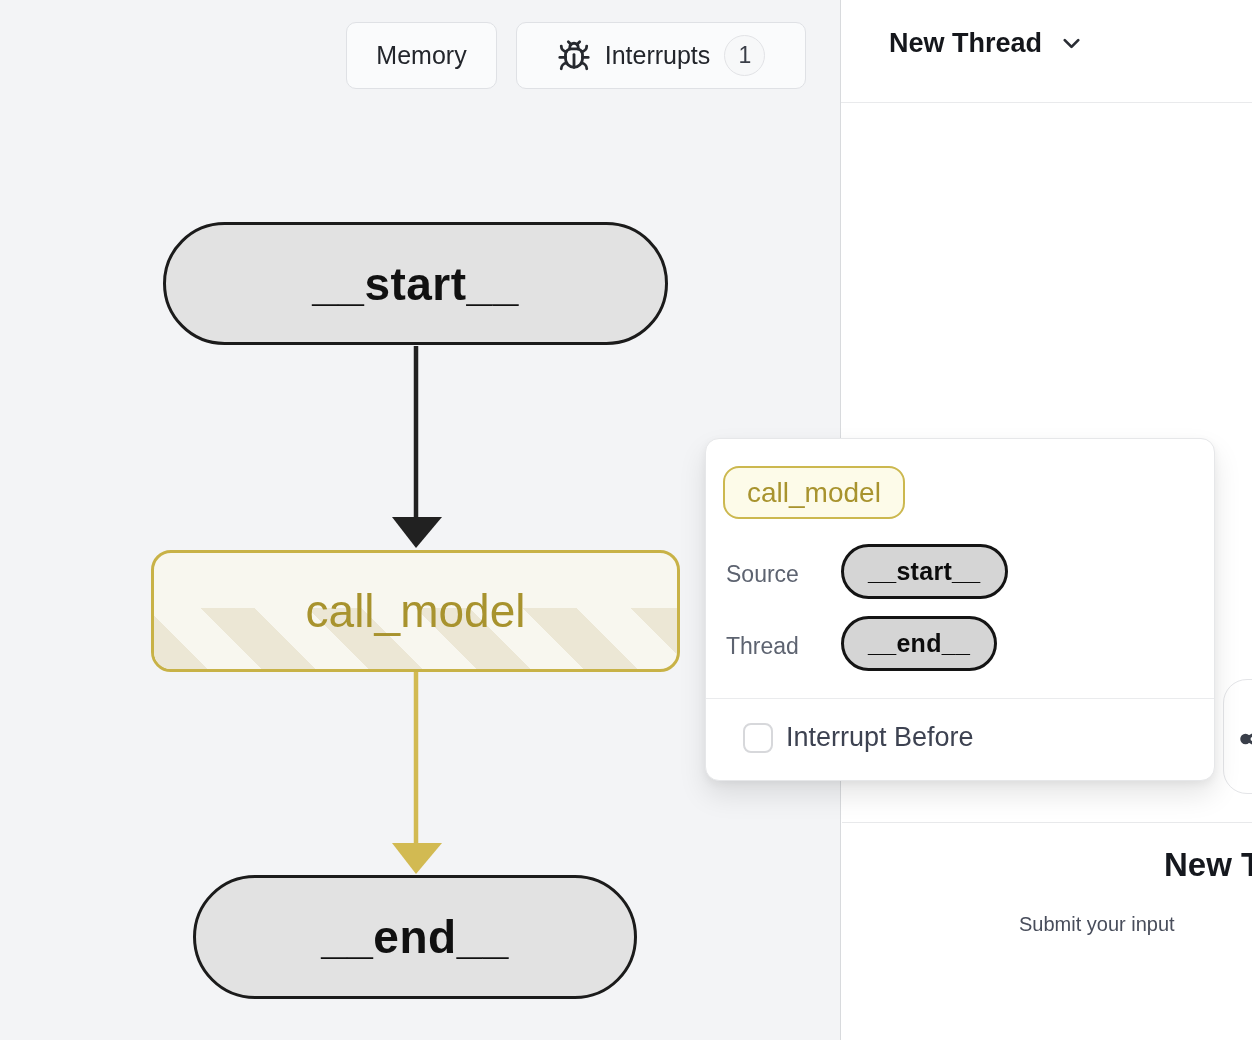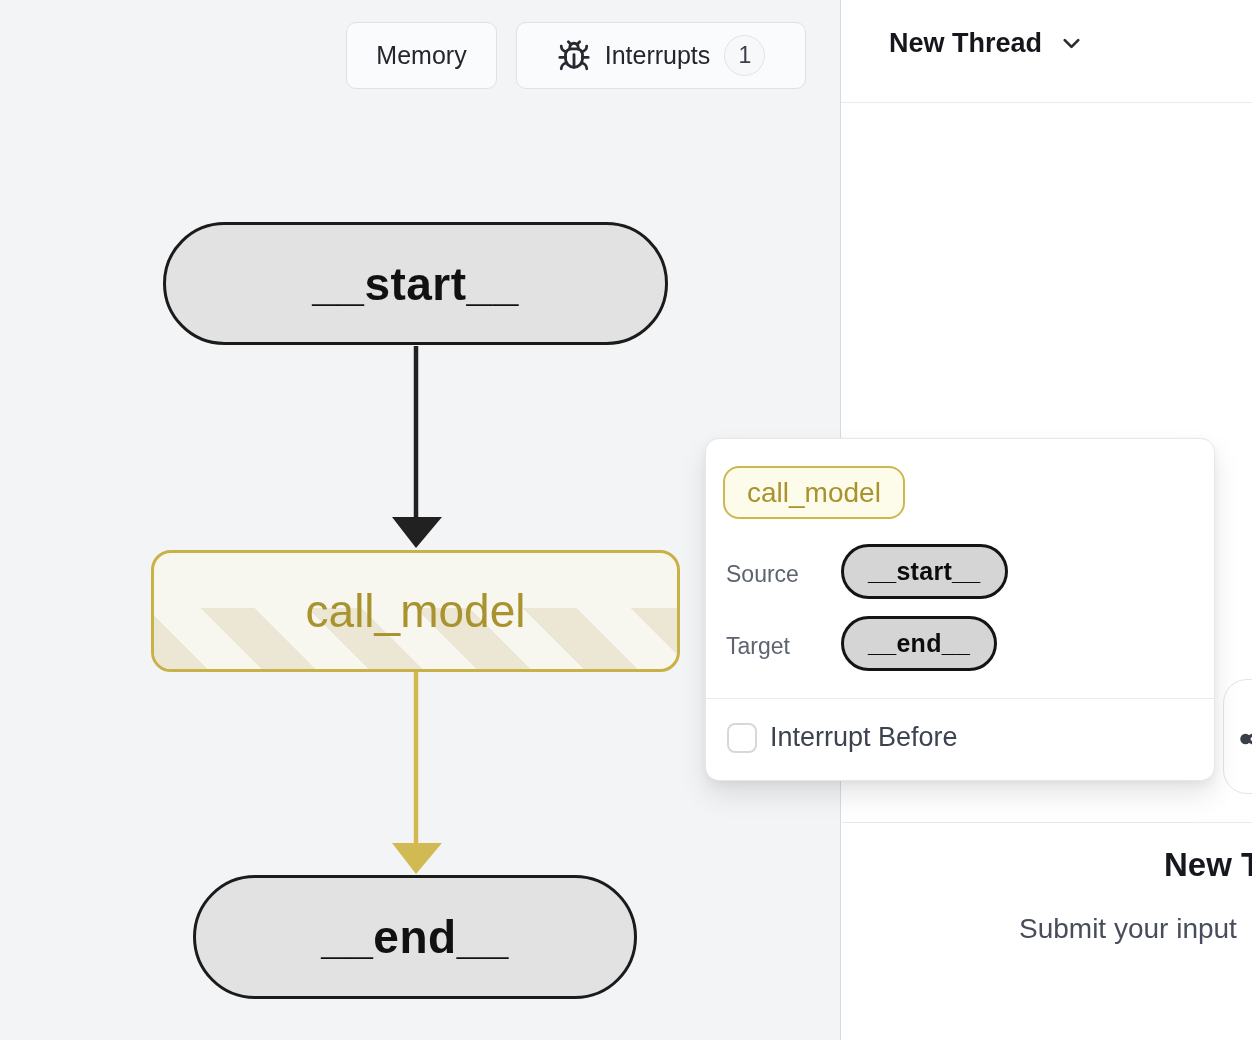--- a/index.html
+++ b/index.html
@@ -44,21 +44,21 @@
   .edges{position:absolute;left:0;top:0;z-index:1;}
   
   .panel{
     position:absolute;left:840px;top:0;width:412px;height:1040px;box-sizing:border-box;
     background:#ffffff;border-left:1px solid #d8dadd;overflow:visible;
   }
   .panel-header{position:absolute;left:0;top:0;width:100%;height:103px;border-bottom:1px solid #e9eaec;box-sizing:border-box;}
   .thread-title{position:absolute;left:48px;top:28px;font-size:27px;font-weight:700;color:#15171c;display:flex;align-items:center;gap:16px;cursor:default;}
   .hr-lower{position:absolute;left:1px;top:822px;width:411px;height:0;border-top:1px solid #e8e9eb;}
   .empty-title{position:absolute;left:323px;top:846px;font-size:33px;font-weight:600;color:#15181e;white-space:nowrap;}
-  .empty-sub{position:absolute;left:178px;top:913px;font-size:28px;color:#484d5b;white-space:nowrap;}
+  .empty-sub{position:absolute;left:178px;top:913px;font-size:20px;color:#484d5b;white-space:nowrap;}
   .behind-card{
     position:absolute;left:382px;top:679px;width:90px;height:115px;box-sizing:border-box;
     background:#ffffff;border:1.5px solid #e4e5e8;border-radius:24px;z-index:3;
   }
   
   .popup{
     position:absolute;left:705px;top:438px;width:510px;height:343px;box-sizing:border-box;
     background:#ffffff;border:1px solid #e6e7e9;border-radius:14px;z-index:30;
     box-shadow:0 14px 28px rgba(0,0,0,.10),0 3px 8px rgba(0,0,0,.05);
   }
@@ -73,21 +73,21 @@
   .mini-pill{
     position:absolute;left:135px;height:55px;box-sizing:border-box;padding:0 24px;
     background:#d5d5d5;border:3px solid #141414;border-radius:30px;
     display:flex;align-items:center;justify-content:center;
     font-size:25px;font-weight:700;color:#0c0c0c;letter-spacing:.3px;
   }
   .pill-source{top:105px;min-width:142px;}
   .pill-target{top:177px;min-width:132px;}
   .popup-divider{position:absolute;left:0;top:259px;width:100%;border-top:1px solid #eaebed;}
   .cb-row-item{position:absolute;display:flex;align-items:center;gap:13px;top:283px;font-size:27px;color:#3d4251;}
-  .cb-before{left:21px;}
+  .cb-before{left:37px;}
   .cb-after{left:273px;}
   .checkbox{
     width:30px;height:30px;box-sizing:border-box;border:2px solid #d7d8db;border-radius:8px;
     background:#ffffff;display:flex;align-items:center;justify-content:center;cursor:pointer;
   }
   .checkbox svg{display:none;}
   .checkbox.checked{border-color:#3f948a;background:#f0f8f6;}
   .checkbox.checked svg{display:block;}
 </style>
 </head>
@@ -175,21 +175,21 @@
   <div class="popup">
     <div class="chip">
       <span>call_model</span>
     </div>
 
     <div class="row-label lbl-source">Source</div>
     <div class="mini-pill pill-source">
       <span>__start__</span>
     </div>
 
-    <div class="row-label lbl-target">Target</div>
+    <div class="row-label lbl-target">Thread</div>
     <div class="mini-pill pill-target">
       <span>__end__</span>
     </div>
 
     <div class="popup-divider"></div>
 
     <div class="cb-row-item cb-before">
       <span class="checkbox">
         
       </span>

